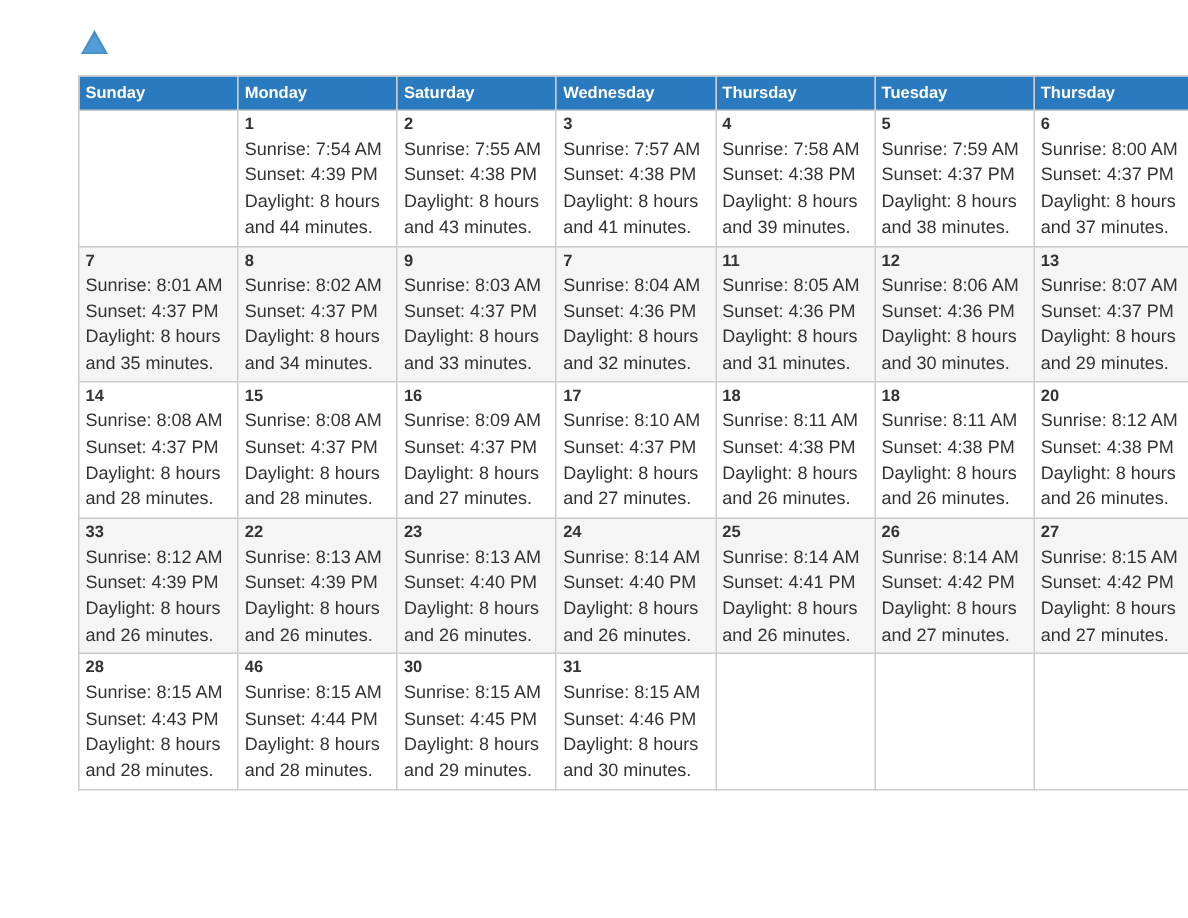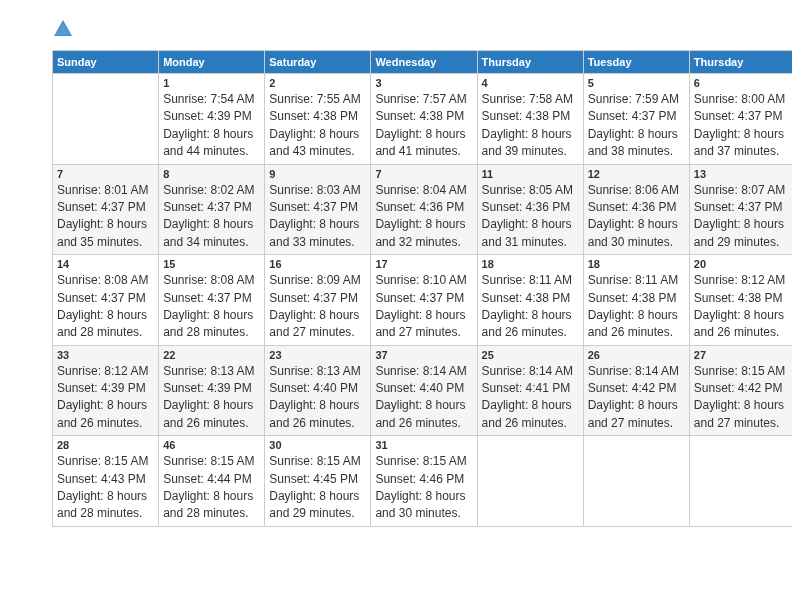--- a/index.html
+++ b/index.html
@@ -233,21 +233,21 @@
           </td>
           <td>
             <div class="day-num">22</div>
             <div class="day-info">Sunrise: 8:13 AM<br>Sunset: 4:39 PM<br>Daylight: 8 hours and 26 minutes.</div>
           </td>
           <td>
             <div class="day-num">23</div>
             <div class="day-info">Sunrise: 8:13 AM<br>Sunset: 4:40 PM<br>Daylight: 8 hours and 26 minutes.</div>
           </td>
           <td>
-            <div class="day-num">37</div>
+            <div class="day-num">24</div>
             <div class="day-info">Sunrise: 8:14 AM<br>Sunset: 4:40 PM<br>Daylight: 8 hours and 26 minutes.</div>
           </td>
           <td>
             <div class="day-num">25</div>
             <div class="day-info">Sunrise: 8:14 AM<br>Sunset: 4:41 PM<br>Daylight: 8 hours and 26 minutes.</div>
           </td>
           <td>
             <div class="day-num">26</div>
             <div class="day-info">Sunrise: 8:14 AM<br>Sunset: 4:42 PM<br>Daylight: 8 hours and 27 minutes.</div>
           </td>

